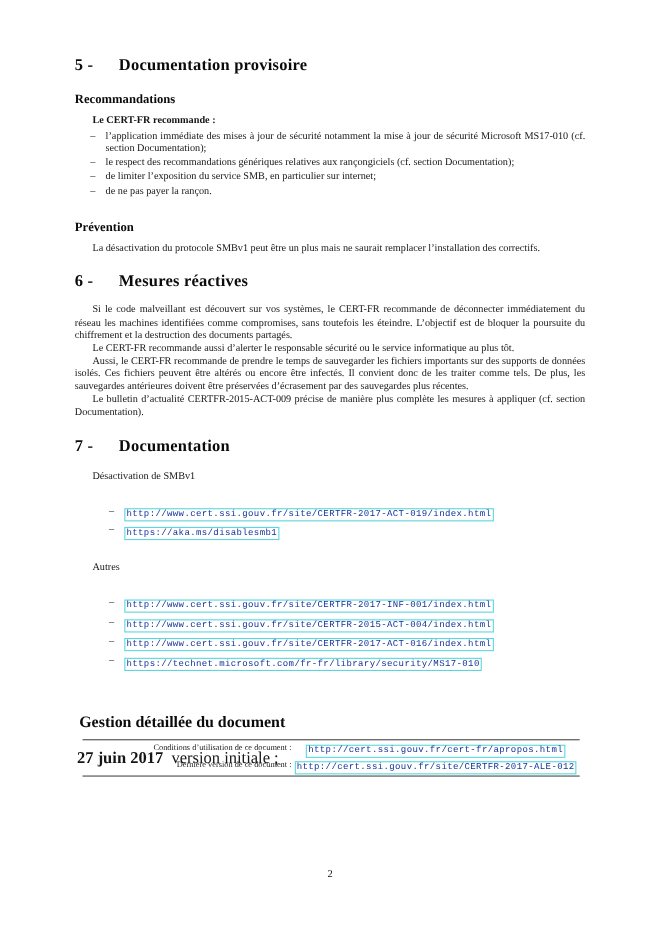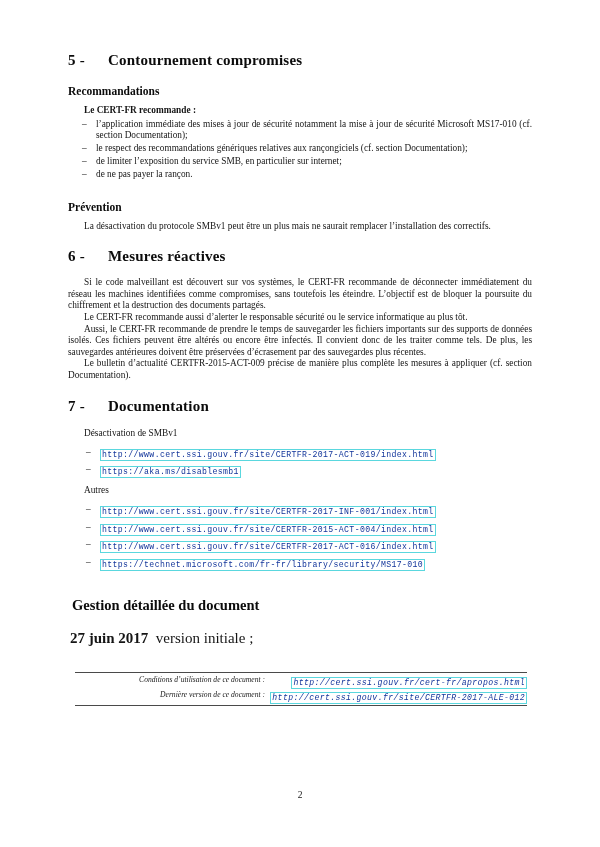--- a/index.html
+++ b/index.html
@@ -105,21 +105,21 @@
     content: "\2013";
     position: absolute;
     left: 14px;
     top: 0;
     color: #151515;
   }
 
   
   ul.link-list {
     list-style: none;
-    margin: 4px;
+    margin: 17px;
     padding: 0;
   }
   ul.link-list > li {
     position: relative;
     padding-left: 28px;
     margin-bottom: 2.5px;
     line-height: 12px;
   }
   ul.link-list > li::before {
     content: "\2013";
@@ -160,21 +160,20 @@
     padding-left: 2px;
   }
   .doc-rev b { font-weight: bold; }
 
   
   .footer {
     position: absolute;
     left: 75px;
     top: 672px;
     width: 452px;
-    font-style: italic;
   }
   .footer-rule {
     height: 0;
     border-top: 1px solid #4a4a4a;
     width: 452px;
     margin: 0 0 1px 0;
   }
   .footer-rule.bottom {
     border-top: 1px solid #4a4a4a;
     margin: 1px 0 0 0;
@@ -190,21 +189,21 @@
   td.f-label {
     text-align: right;
     font-size: 7.6px;
     line-height: 11px;
     color: #1a1a1a;
     padding-right: 8px;
     white-space: nowrap;
     width: 190px;
   }
   td.f-value {
-    text-align: right;
+    text-align: center;
     line-height: 11px;
   }
 
   .page-number {
     position: absolute;
     left: 0;
     top: 790px;
     width: 600px;
     text-align: center;
     font-size: 9.5px;
@@ -221,21 +220,21 @@
 </style>
 </head>
 <body>
 
 <div class="page">
 
   <div class="content">
 
     <h2 class="section-heading">
       <span class="sec-num">5 -</span>
-      <span class="sec-title">Contournement compromises</span>
+      <span class="sec-title">Documentation provisoire</span>
     </h2>
 
     <div class="sp16"></div>
 
     <h3 class="subsection-heading">Recommandations</h3>
 
     <div class="sp8"></div>
 
     <div class="lead-line">Le CERT-FR recommande :</div>
 

